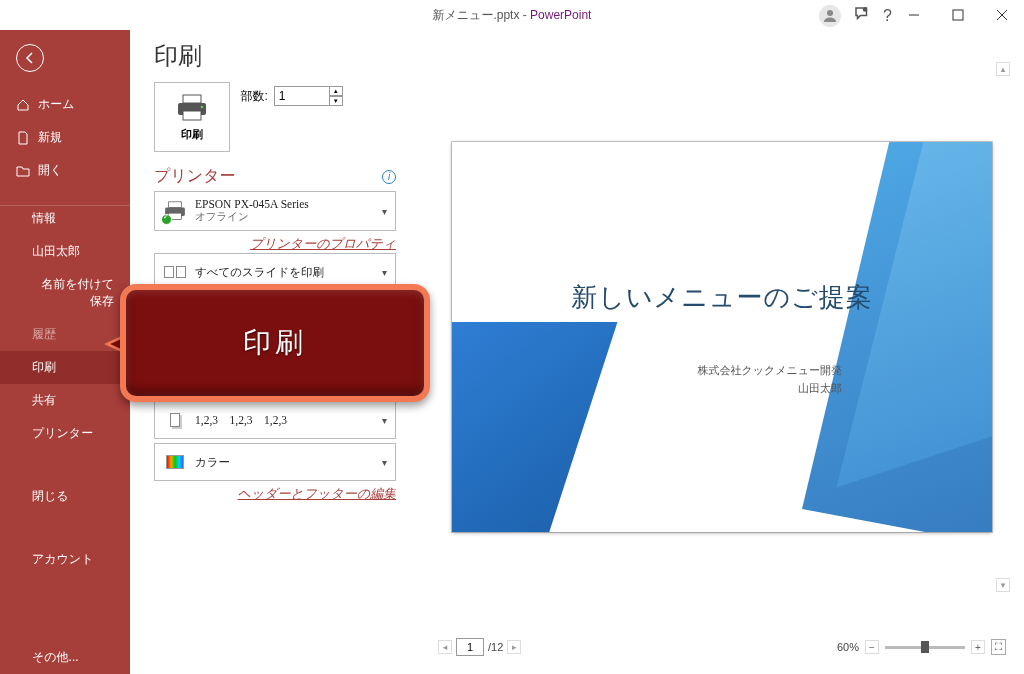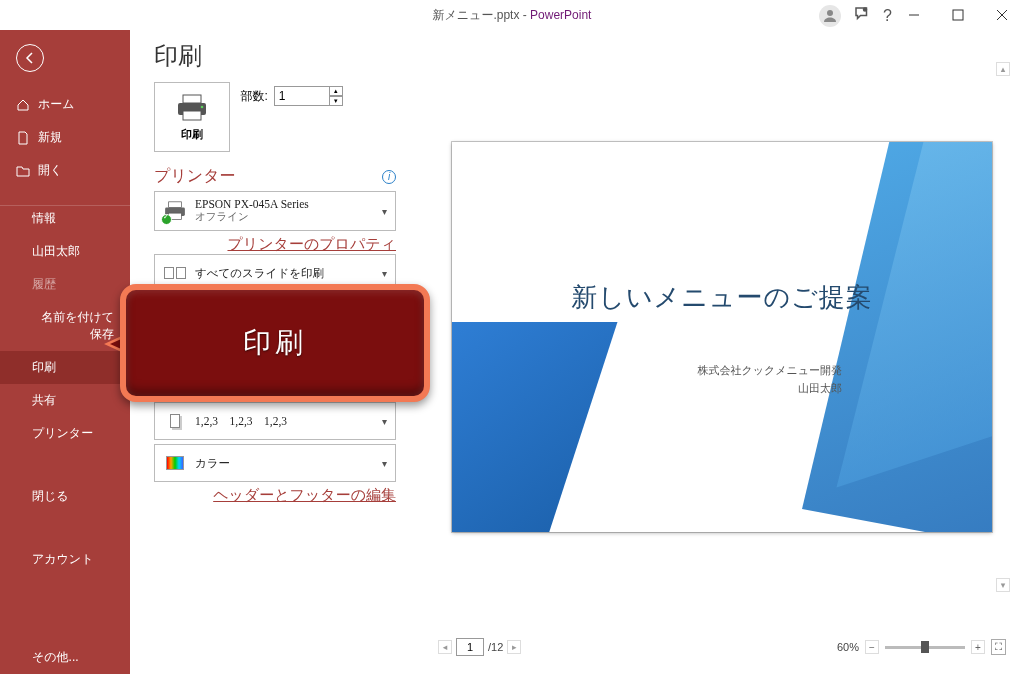--- a/index.html
+++ b/index.html
@@ -43,21 +43,21 @@
 .section-h { font-size: 16px; color: #a63e3a; font-weight: 500; margin-top: 14px; margin-bottom: 4px; display: flex; align-items: center; justify-content: space-between; gap: 11px; }
 .info-i { width: 14px; height: 14px; border: 1px solid #2a80c8; color: #2a80c8; border-radius: 8px; display: inline-flex; align-items: center; justify-content: center; font-size: 10px; font-style: italic; }
 
 .combo { border: 1px solid #bbb; padding: 6px 8px; display: flex; align-items: center; gap: 8px; position: relative; margin-bottom: 4px; font-size: 11px; }
 .combo .cicon { width: 24px; height: 24px; flex: 0 0 24px; display:flex; align-items:center; justify-content:center; }
 .combo .ctext { flex: 1; }
 .combo .ctext .l1 { color: #222; font-size: 11.5px; font-family: Liberation Serif, serif; }
 .combo .ctext .l2 { color: #666; font-size: 10.5px; }
 .combo .arrow { font-size: 10px; color: #555; }
 
-.linkish { font-size: 15px; color: #a63e3a; text-decoration: underline; display: block; text-align: right; margin-top: 2px; }
+.linkish { font-size: 13px; color: #a63e3a; text-decoration: underline; display: block; text-align: right; margin-top: 2px; font-style: italic; }
 
 .preview { flex: 1; position: relative; background: #fff; padding: 12px 12px 12px 12px; display: flex; flex-direction: column; }
 .preview-canvas { flex: 1; display: flex; align-items: center; justify-content: center; position: relative; }
 .up-scroll, .dn-scroll { width: 14px; height: 14px; border: 1px solid #ddd; color: #999; display:flex; align-items:center; justify-content:center; font-size:9px; position:absolute; right:2px; }
 .up-scroll { top: 20px; }
 .dn-scroll { bottom: 40px; }
 
 .slide { width: 540px; height: 390px; background: #fff; box-shadow: 0 1px 4px rgba(0,0,0,.3), 0 0 0 1px #ccc; position: relative; overflow: hidden; }
 .tri-bl { position:absolute; left:-60px; bottom:-70px; width:180px; height:280px; background: linear-gradient(135deg,#2f7fd6,#1b5fa9); transform: skewX(-18deg); }
 .tri-right { position:absolute; right:-40px; top:-20px; width:230px; height:430px; }
@@ -159,25 +159,25 @@
           <path d="M1 3h5l1 2h6v7H1z"></path>
         </svg>
       <span>開く</span>
     </div>
     <div class="nav-item sub hr-top">
         <span>情報</span>
       </div>
     <div class="nav-item sub">
         <span>山田太郎</span>
       </div>
+    <div class="nav-item sub">
+        <span>名前を付けて保存</span>
+      </div>
     <div class="nav-item sub dim">
         <span>履歴</span>
-      </div>
-    <div class="nav-item sub">
-        <span>名前を付けて保存</span>
       </div>
     <div class="nav-item sub active">
         <span>印刷</span>
       </div>
     <div class="nav-item sub">
         <span>共有</span>
       </div>
     <div class="nav-item sub">
         <span>プリンター</span>
       </div>

